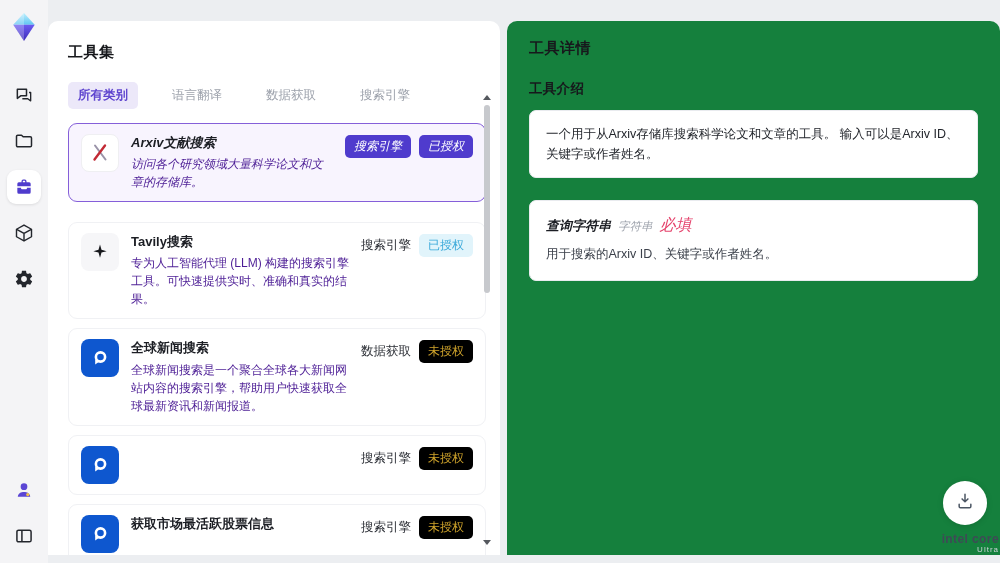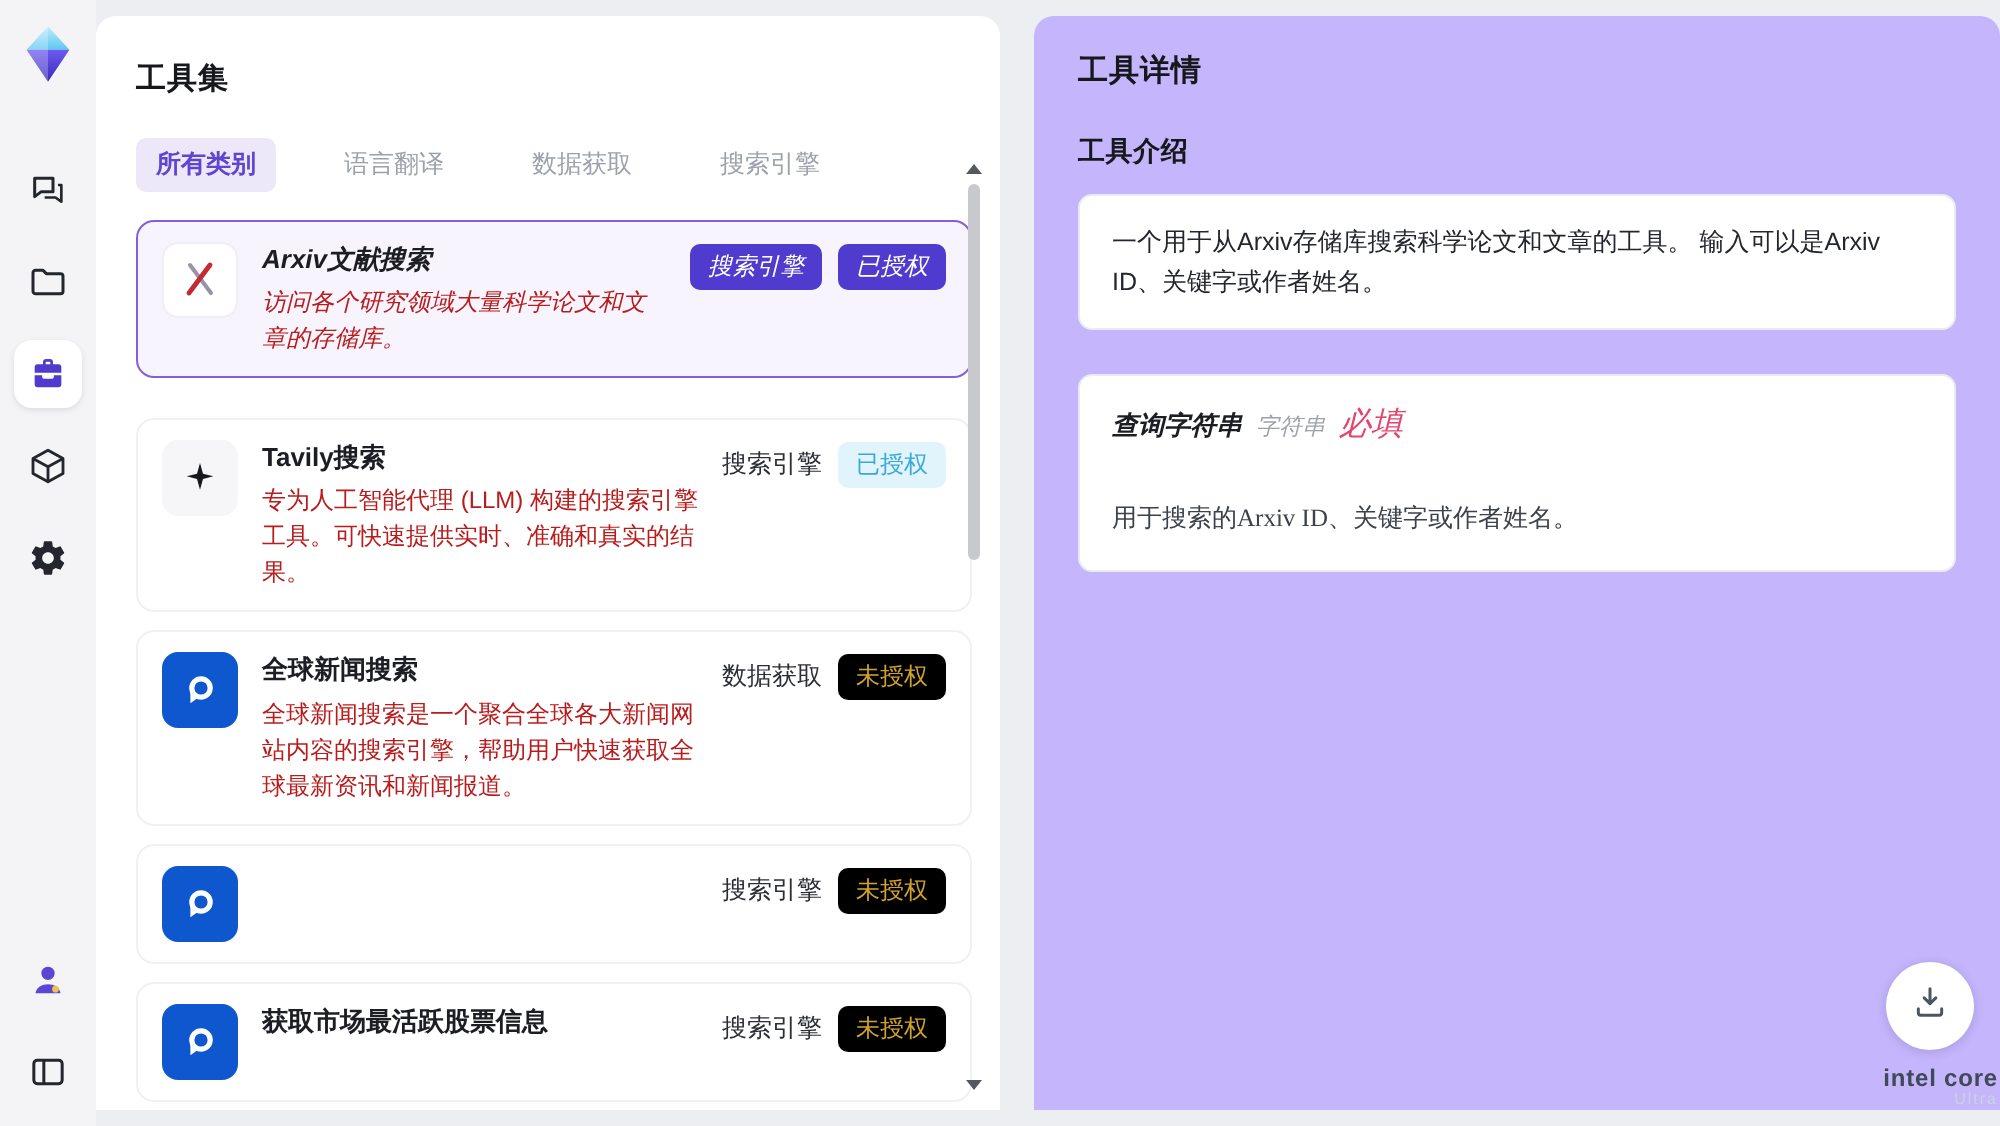--- a/index.html
+++ b/index.html
@@ -10,42 +10,42 @@
   
   .rail { width:48px; flex:0 0 48px; background:#f4f4f6; display:flex; flex-direction:column; align-items:center; padding-top:12px; height:100%; }
   .rail .logo { width:30px; height:30px; margin-bottom:36px; }
   .rail-btn { width:34px; height:34px; border-radius:9px; display:flex; align-items:center; justify-content:center; margin-bottom:12px; cursor:pointer; }
   .rail-btn svg { display:block; }
   .rail-btn.active { background:#ffffff; box-shadow:0 1px 3px rgba(0,0,0,.10); }
   .rail-spacer { flex:1; }
   .rail-bottom { display:flex; flex-direction:column; align-items:center; padding-bottom:10px; }
 
   
-  .content { flex:1; display:flex; padding:8px 0 8px 0; gap:17px; height:100%; }
+  .content { flex:1; display:flex; padding:21px 0 8px 0; gap:7px; height:100%; }
   .list-panel { width:452px; flex:0 0 452px; background:#ffffff; border-radius:10px 10px 0 0; padding:22px 14px 6px 20px; position:relative; overflow:hidden; }
-  .detail-panel { flex:1; background:#c4b5fd; border-radius:10px 10px 0 0; padding:18px 22px; overflow:hidden; }
+  .detail-panel { flex:1; background:#15803d; border-radius:10px 10px 0 0; padding:18px 22px; overflow:hidden; }
 
   .panel-title { font-size:15px; font-weight:bold; color:#17181c; letter-spacing:.5px; }
 
   
   .tabs { display:flex; align-items:center; gap:24px; margin:20px 0 14px 0; }
   .tab { font-size:12.5px; color:#9ca1ab; cursor:pointer; padding:5px 10px; border-radius:5px; white-space:nowrap; }
   .tab.active { background:#ece8f9; color:#5f45cf; font-weight:bold; }
 
   
   .cards { position:relative; }
   .card { display:flex; align-items:flex-start; gap:12px; background:#ffffff; border:1px solid #f0f1f4; border-radius:9px; padding:10px 12px; margin-bottom:9px; cursor:pointer; }
   .card.selected { background:#f8f4fe; border:1.5px solid #855fd9; margin-bottom:20px;font-style:italic; }
   .tile { width:38px; height:38px; border-radius:8px; flex:0 0 38px; display:flex; align-items:center; justify-content:center; }
   .tile.light { background:#f6f6f8; }
   .tile.white { background:#ffffff; border:1px solid #efeff2; }
   .tile.blue { background:#0e57cf; }
   .card-body { flex:1; min-width:0; max-width:228px; }
   .card-title { font-size:13px; font-weight:bold; color:#1c1e24; line-height:1.4; }
-  .card-desc { font-size:12px; color:#b91c1c; line-height:1.5; margin-top:3px; }
+  .card-desc { font-size:12px; color:#4c1d95; line-height:1.5; margin-top:3px; }
   .card-tags { display:flex; gap:8px; margin-left:auto; flex:0 0 auto; align-items:center; margin-top:1px; }
   .tag-plain { font-size:12.5px; color:#2b2e35; }
   .badge { font-size:12px; padding:3px 9px; border-radius:5px; white-space:nowrap; }
   .badge.purple { background:#4f3bcd; color:#ffffff; }
   .badge.cyan { background:#e1f4fb; color:#3aa9da; }
   .badge.yellow { background:#000000; color:#cfa32b; }
 
   
   .scrollbar { position:absolute; top:74px; right:9px; width:8px; bottom:10px; }
   .sb-arrow { width:0; height:0; border-left:4px solid transparent; border-right:4px solid transparent; position:absolute; left:0; }
@@ -55,21 +55,21 @@
 
   
   .section-h { font-size:13.5px; font-weight:bold; color:#17181c; letter-spacing:.3px; }
   .detail-title { margin-bottom:22px; }
   .intro-box { background:#ffffff; border:1px solid #e9ebef; border-radius:7px; padding:13px 16px; margin:12px 0 22px 0; font-size:12.5px; color:#23262c; line-height:1.6; }
   .param-box { background:#ffffff; border:1px solid #e9ebef; border-radius:7px; padding:14px 16px 16px 16px; margin-top:12px; }
   .param-head { display:flex; align-items:baseline; gap:7px;font-style:italic; }
   .param-name { font-size:13px; font-weight:bold; color:#1c1e24; }
   .param-type { font-size:11.5px; color:#9ca1ab; }
   .param-required { font-size:16px; color:#e5446d; }
-  .param-desc { font-size:12.5px; color:#3c414b; margin-top:27px; line-height:1.5;font-family:Liberation Serif, serif; }
+  .param-desc { font-size:12.5px; color:#3c414b; margin-top:9px; line-height:1.5; }
 
   
   .fab { position:absolute; right:13px; bottom:38px; width:44px; height:44px; border-radius:50%; background:#ffffff; box-shadow:0 1px 6px rgba(0,0,0,.14); display:flex; align-items:center; justify-content:center; cursor:pointer; }
   .brand { position:absolute; right:1px; bottom:8px; text-align:right; line-height:1.1; }
   .brand-main { font-size:12px; color:#3f4a56; font-weight:bold; letter-spacing:.4px; }
   .brand-sub { font-size:8px; color:#cdd3d9; letter-spacing:1px; }
 </style>
 </head>
 <body>
 

